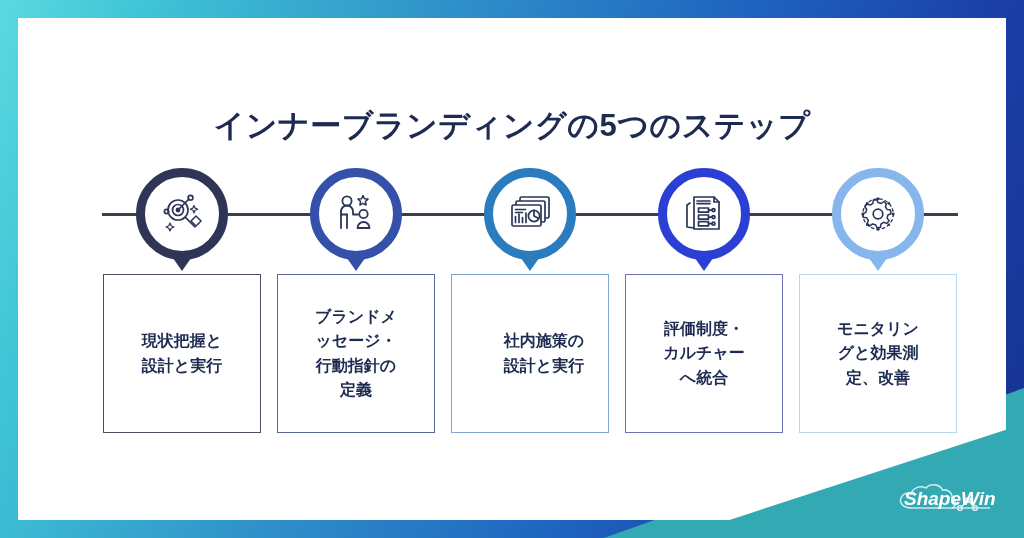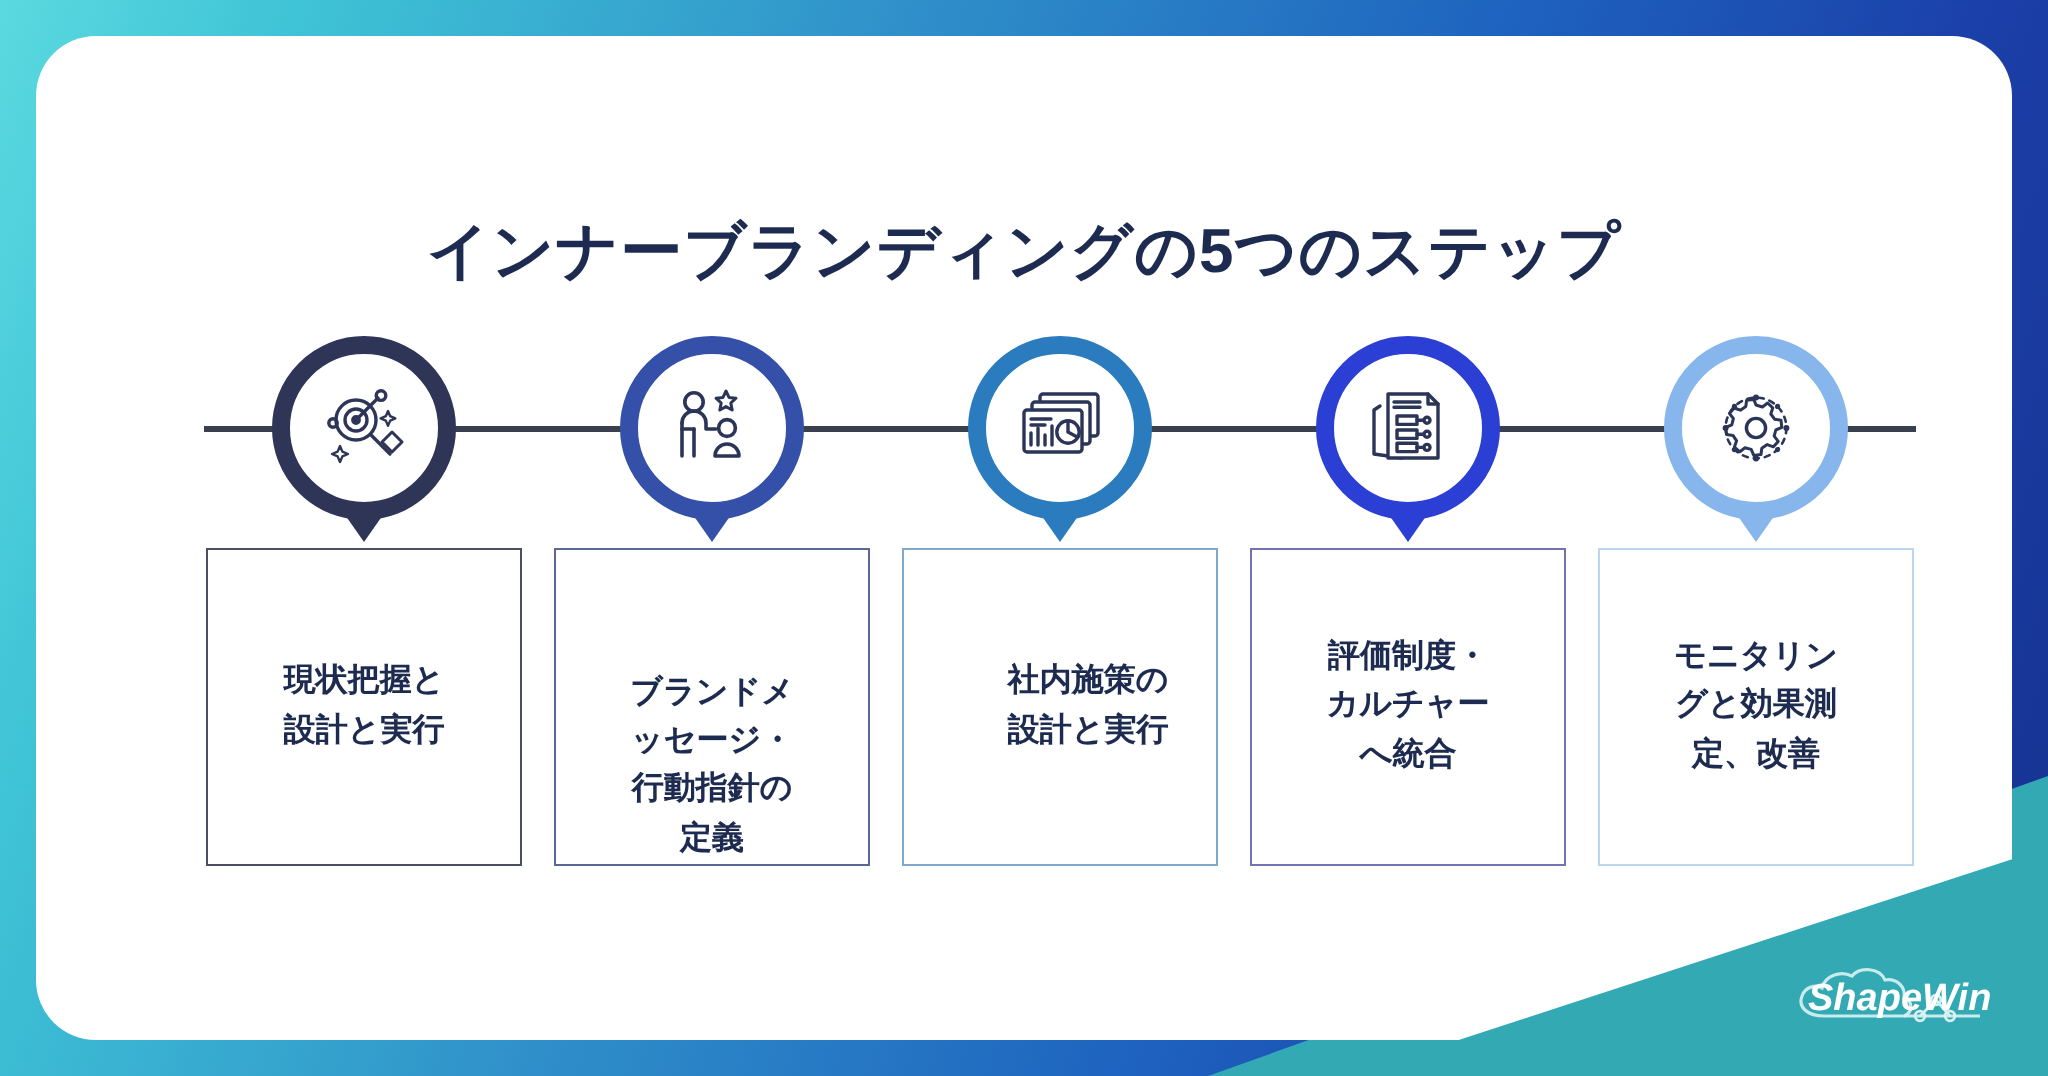--- a/index.html
+++ b/index.html
@@ -17,21 +17,20 @@
   .wedge{
     position:absolute;right:0;bottom:0;width:420px;height:150px;
     background:#33a9b4;
     clip-path:polygon(100% 0,100% 100%,0 100%);
     pointer-events:none;
   }
   .card{
     position:absolute;left:18px;top:18px;width:988px;height:502px;
     background:#ffffff;
     clip-path:polygon(0 0,100% 0,100% 82%,72% 100%,0 100%);
-    border-radius:30px;
   }
 
   .title{
     position:absolute;left:0;top:66px;width:988px;text-align:center;
     font-size:31px;font-weight:bold;color:#1d2b50;letter-spacing:.5px;
     white-space:nowrap;
   }
 
   
   .hline{
@@ -131,21 +130,21 @@
             <path d="M9 21.5 V38 M15 24.5 V38"></path>
             <path d="M9 24.5 h6"></path>
             <circle cx="31.5" cy="24" r="4.2"></circle>
             <path d="M25.5 38 a6 6 0 0 1 12 0 z"></path>
             <path d="M31 5.5 l1.5 3.2 3.5 .4 -2.6 2.4 .7 3.5 -3.1 -1.7 -3.1 1.7 .7 -3.5 -2.6 -2.4 3.5 -.4z" stroke-width="1.5"></path>
           </svg>
         </span>
       </div>
       <div class="tail" id="tail2" style="border-top: 20px solid rgb(53, 80, 168);"></div>
       <div class="boxwrap">
-        <div class="box" id="box2" style="border-color: rgb(90, 103, 151); align-items: flex-end;">
+        <div class="box" id="box2" style="border-color: rgb(90, 103, 151);">
           <div class="boxtext">ブランドメ
 ッセージ・
 行動指針の
 定義</div>
         </div>
 
       </div>
     </div>
 
     <div class="col c3">

